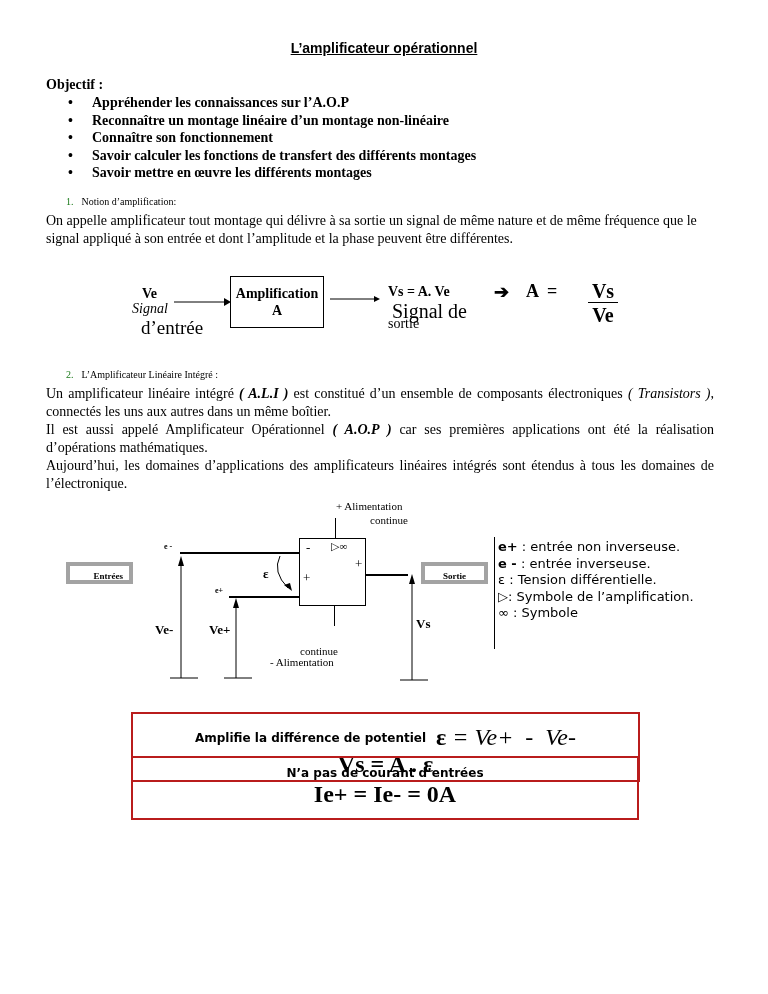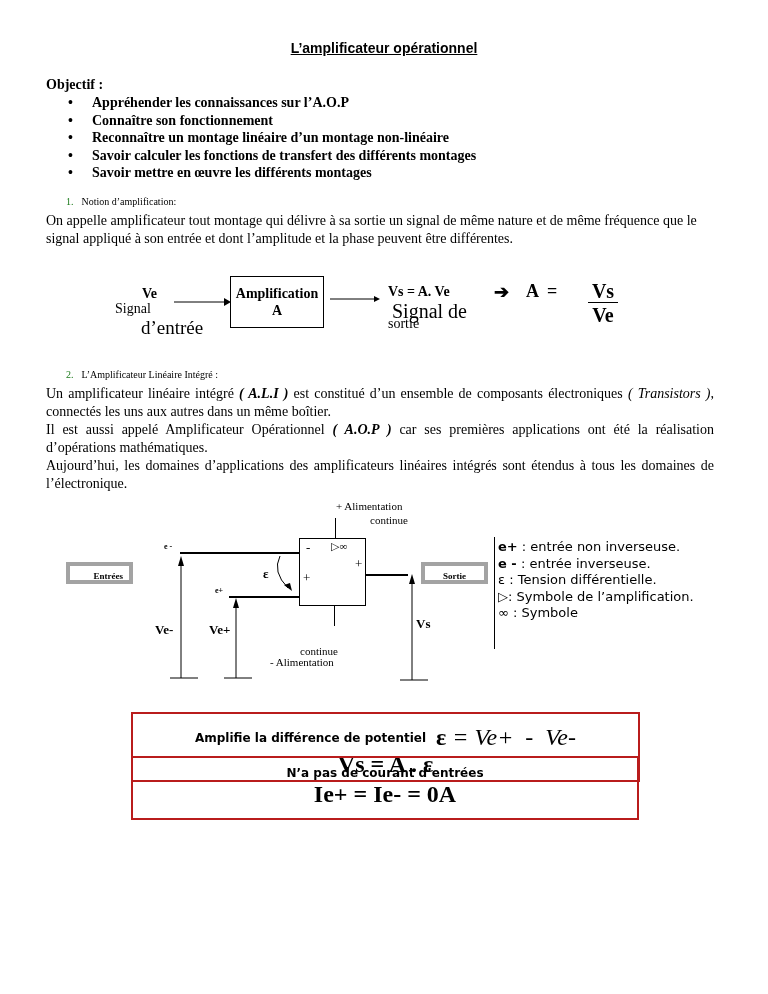--- a/index.html
+++ b/index.html
@@ -22,34 +22,34 @@
   .line { background: #000; position: absolute; }
 </style>
 </head>
 <body>
 
 <div class="abs title">L’amplificateur opérationnel</div>
 
 <div class="abs obj-label">Objectif :</div>
 <ul class="abs obj-list">
   <li>Appréhender les connaissances sur l’A.O.P</li>
+  <li>Reconnaître un montage linéaire d’un montage non-linéaire</li>
   <li>Connaître son fonctionnement</li>
-  <li>Reconnaître un montage linéaire d’un montage non-linéaire</li>
   <li>Savoir calculer les fonctions de transfert des différents montages</li>
   <li>Savoir mettre en œuvre les différents montages</li>
 </ul>
 
 <div class="abs sec-head" style="top:196px; left:66px;">
   <span class="sec-num">1.</span><span>Notion d’amplification:</span>
 </div>
 <div class="abs para" style="top:212px;">On appelle amplificateur tout montage qui délivre à sa sortie un signal de même nature et de même fréquence que le signal appliqué à son entrée et dont l’amplitude et la phase peuvent être différentes.</div>
 
 <div>
   <div class="abs bold" style="top:286px; left:142px; font-size:14px;">Ve</div>
-  <div class="abs" style="top:301px; left:115px; font-size:14px;">Signal</div>
+  <div class="abs" style="top:301px; left:132px; font-size:14px;font-style:italic;">Signal</div>
   <div class="abs" style="top:317px; left:141px; font-size:19px;text-align:center;">d’entrée</div>
   <svg class="abs" style="top:296px; left:174px;" width="58" height="12">
     <line x1="0" y1="6" x2="50" y2="6" stroke="#000" stroke-width="1"></line>
     <polygon points="50,2 57,6 50,10" fill="#000"></polygon>
   </svg>
   <div class="abs box-amp" style="top:276px; left:230px; width:94px; height:52px; box-sizing:border-box; padding-top:8px;">
     <div>Amplification</div>
     <div>A</div>
   </div>
   <svg class="abs" style="top:293px; left:330px;" width="52" height="12">

